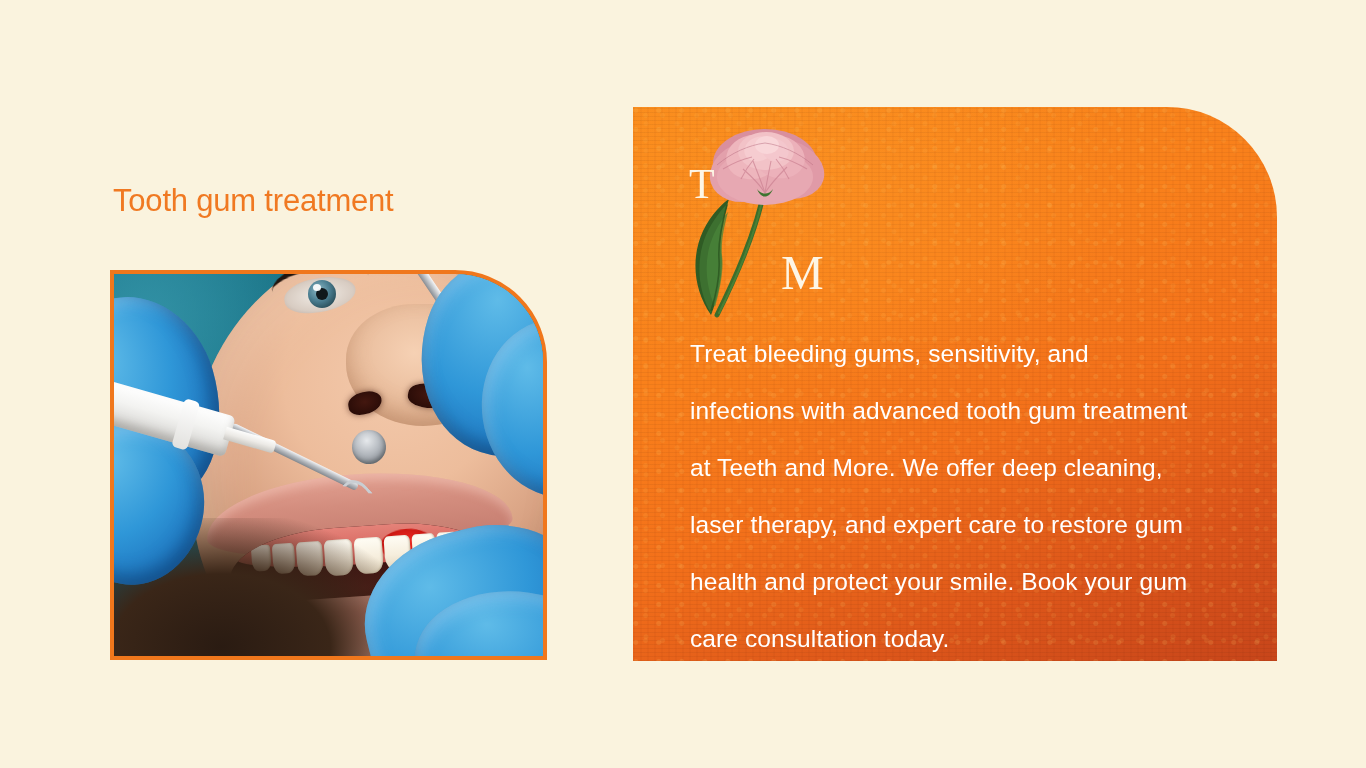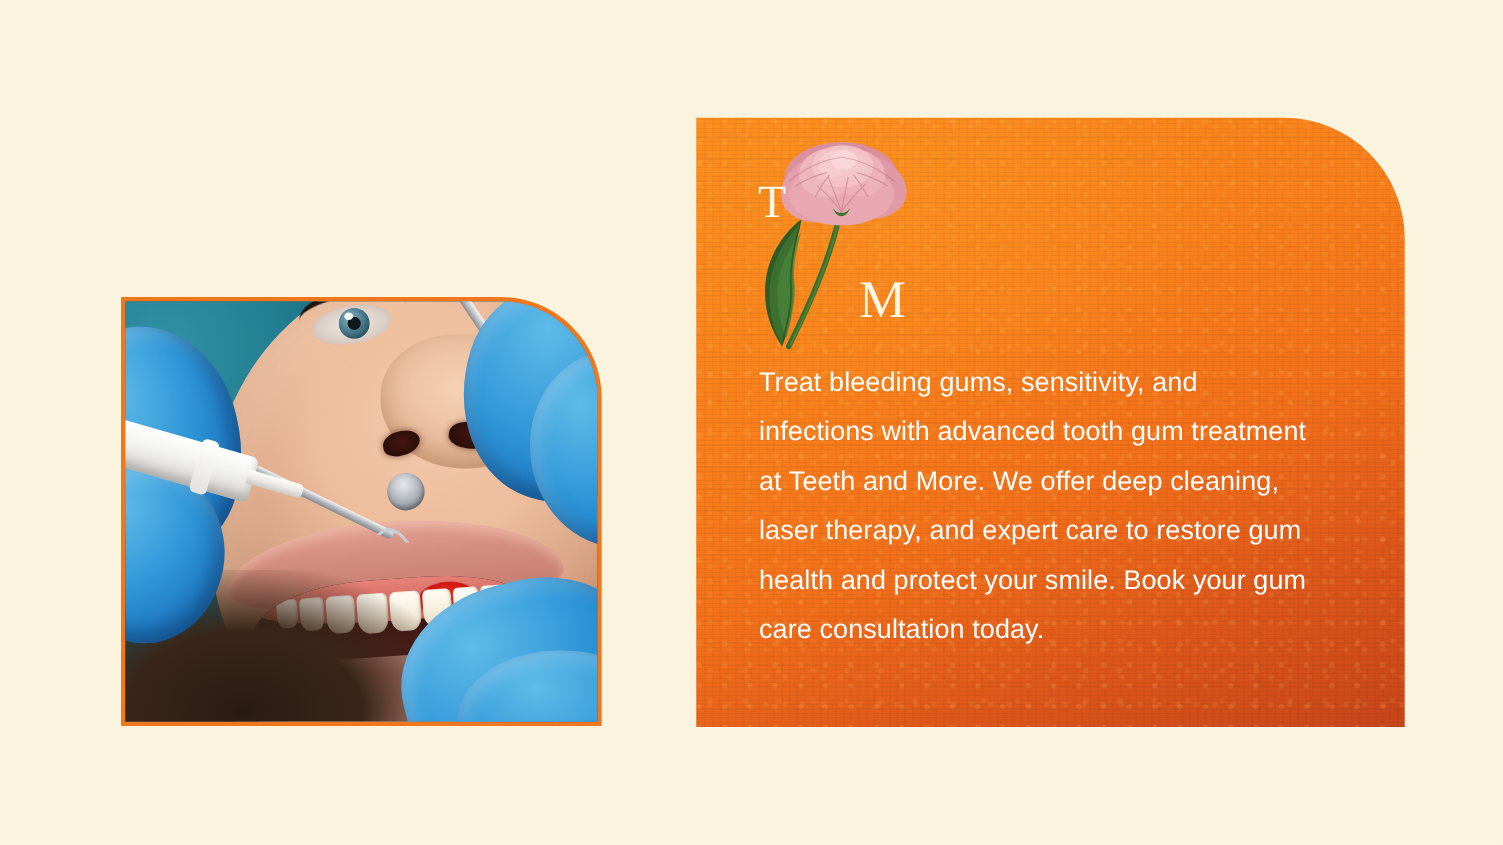--- a/index.html
+++ b/index.html
@@ -329,30 +329,31 @@
 
   .flower{ position:absolute; left:0; top:0; width:230px; height:220px; }
 
   
   .panel-body{
     position:absolute;
     left:57px; top:218px;
     width:500px;
     color:#ffffff;
     font-size:24.5px;
-    line-height:45px;
+    line-height:57px;
     font-weight:400;
     letter-spacing:.1px;
   }
 </style>
 </head>
 <body>
 
 <div id="stage">
 
+  <div class="page-title">Tooth gum treatment</div>
 
   <div class="photo-frame">
     <div class="photo-inner">
 
       <div class="bg-teal"></div>
       <div class="bg-teal2"></div>
 
       <div class="face"></div>
       <div class="cheek-l"></div>
 

